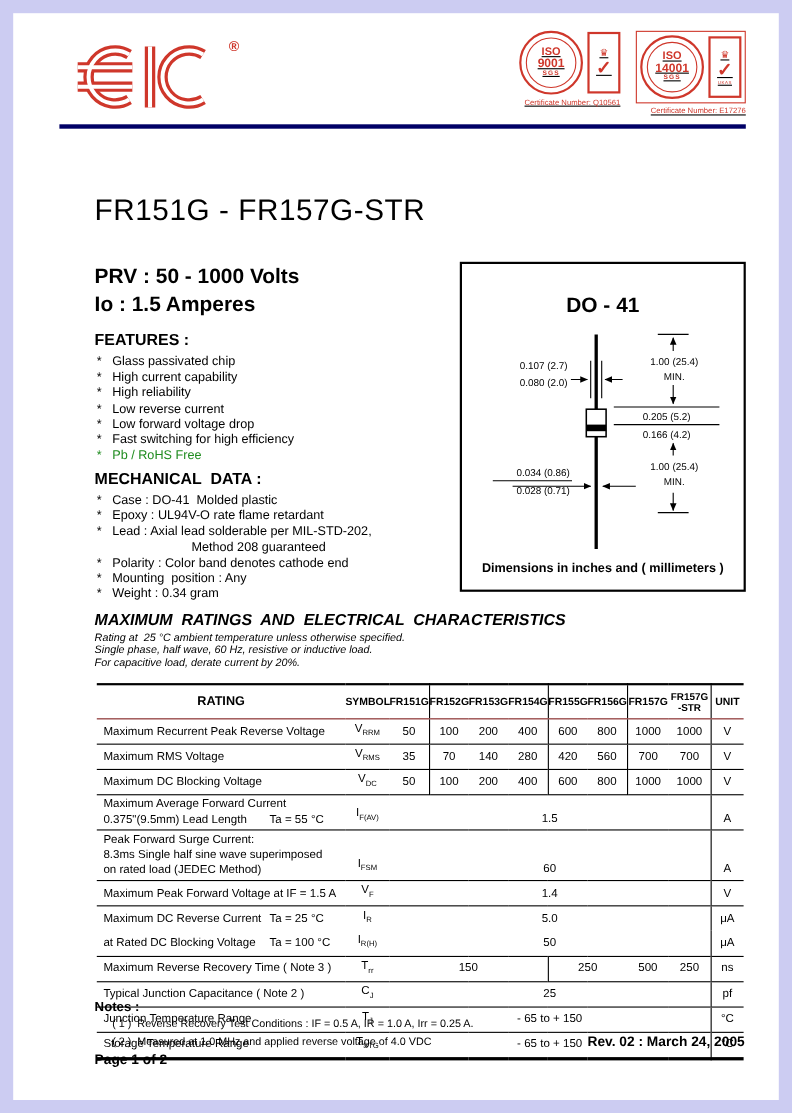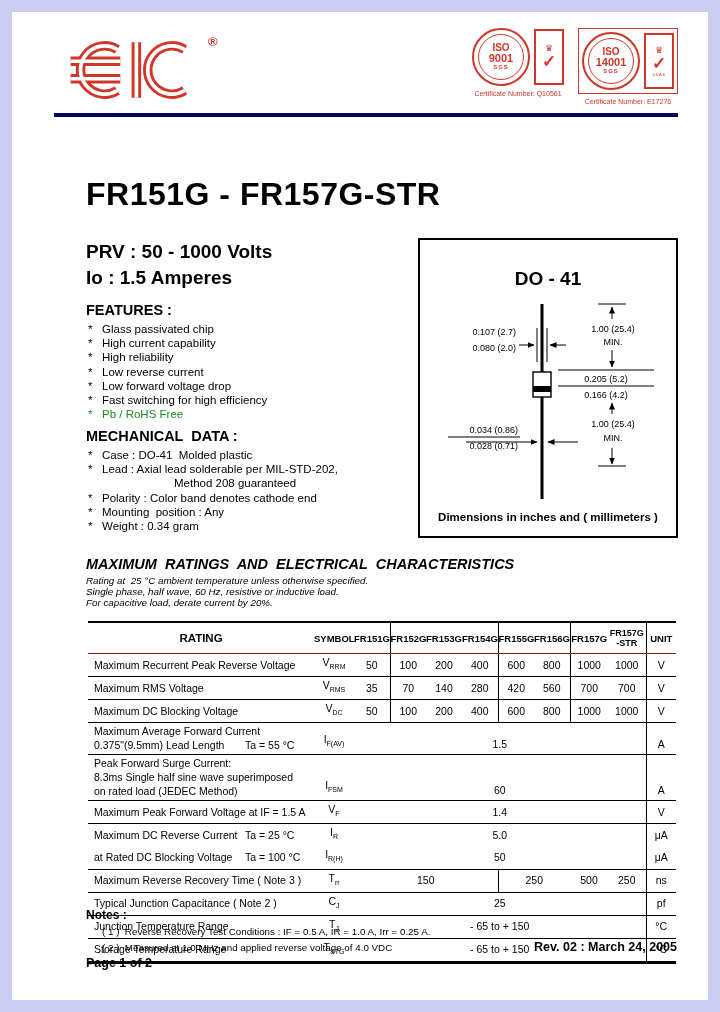--- a/index.html
+++ b/index.html
@@ -3,37 +3,37 @@
 <meta charset="utf-8">
 <style>
   html,body{margin:0;padding:0;background:#9a9ab0;}
   .page{position:relative;width:720px;height:1012px;background:#ccccf2;font-family:"Liberation Sans",sans-serif;color:#000;margin:0 auto;overflow:hidden;}
   .sheet{position:absolute;left:12px;top:12px;width:696px;height:988px;background:#ffffff;}
 
   
   .logo-svg{position:absolute;left:46px;top:20px;width:148px;height:76px;}
   .regmark{position:absolute;left:196px;top:22px;font-size:13px;color:#cf372b;font-weight:bold;}
   .badges{position:absolute;right:30px;top:16px;display:flex;gap:14px;align-items:flex-start;}
-  .badge-group{display:flex;flex-direction:column;align-items:center;}
+  .badge-group{display:flex;flex-direction:column;align-items:flex-end;text-decoration:underline;}
   .badge-pair{display:flex;align-items:center;}
   .badge-pair.boxed{border:1px solid #cf372b;padding:3px;}
   .seal{width:54px;height:54px;border:2px solid #cf372b;border-radius:50%;position:relative;display:flex;flex-direction:column;align-items:center;justify-content:center;color:#cf372b;}
   .seal:before{content:"";position:absolute;inset:4px;border:1px solid #cf372b;border-radius:50%;}
   .seal .iso{font-size:10px;font-weight:bold;line-height:10px;}
   .seal .num{font-size:11px;font-weight:bold;line-height:11px;}
   .seal .sgs{font-size:6px;font-weight:bold;line-height:7px;letter-spacing:1px;}
   .ukbox{width:26px;height:52px;border:2px solid #cf372b;margin-left:4px;display:flex;flex-direction:column;align-items:center;justify-content:center;color:#cf372b;}
   .ukbox .crown{font-size:9px;line-height:9px;}
   .ukbox .chk{font-size:17px;font-weight:bold;line-height:17px;}
   .ukbox .tiny{font-size:4px;line-height:5px;letter-spacing:0.5px;}
   .badge-caption{margin-top:4px;font-size:7px;color:#cf372b;white-space:nowrap;}
   .navy-rule{position:absolute;left:42px;top:101px;width:624px;height:4px;background:#000066;}
 
   
-  .part-range{position:absolute;left:74px;top:164px;font-size:32px;font-weight:bold;letter-spacing:0.5px;}
+  .part-range{position:absolute;left:74px;top:164px;font-size:27px;font-weight:normal;letter-spacing:0.5px;}
   .right-title{position:absolute;right:31px;top:174px;text-align:right;font-size:17.5px;font-weight:bold;line-height:23px;}
   .prv{position:absolute;left:74px;top:229px;font-size:19px;font-weight:bold;}
   .io{position:absolute;left:74px;top:255px;font-size:19px;font-weight:bold;}
 
   
   .do41-box{position:absolute;left:406px;top:226px;width:256px;height:296px;border:2px solid #000;}
   .do41-title{text-align:center;margin-top:28px;font-size:19px;font-weight:bold;}
   .do41-svg{position:absolute;left:0;top:52px;width:256px;height:216px;}
   .dims-note{position:absolute;bottom:13px;width:100%;text-align:center;font-size:11.5px;font-weight:bold;}
 
@@ -194,20 +194,21 @@
       <div class="li"><span class="bullet">*</span><span>High reliability</span></div>
       <div class="li"><span class="bullet">*</span><span>Low reverse current</span></div>
       <div class="li"><span class="bullet">*</span><span>Low forward voltage drop</span></div>
       <div class="li"><span class="bullet">*</span><span>Fast switching for high efficiency</span></div>
       <div class="li green"><span class="bullet">*</span><span>Pb / RoHS Free</span></div>
     </div>
 
     <div class="mechanical">
       <div class="sec-heading">MECHANICAL  DATA :</div>
       <div class="li"><span class="bullet">*</span><span>Case : DO-41  Molded plastic</span></div>
+      <div class="li"><span class="bullet">*</span><span>Epoxy : UL94V-O rate flame retardant</span></div>
       <div class="li"><span class="bullet">*</span><span>Lead : Axial lead solderable per MIL-STD-202,</span></div>
       <div class="li cont"><span>Method 208 guaranteed</span></div>
       <div class="li"><span class="bullet">*</span><span>Polarity : Color band denotes cathode end</span></div>
       <div class="li"><span class="bullet">*</span><span>Mounting  position : Any</span></div>
       <div class="li"><span class="bullet">*</span><span>Weight : 0.34 gram</span></div>
     </div>
 
     <div class="ratings-head">
       <div class="sec-heading">MAXIMUM  RATINGS  AND  ELECTRICAL  CHARACTERISTICS</div>
       <div class="cond">Rating at  25 °C ambient temperature unless otherwise specified.</div>

